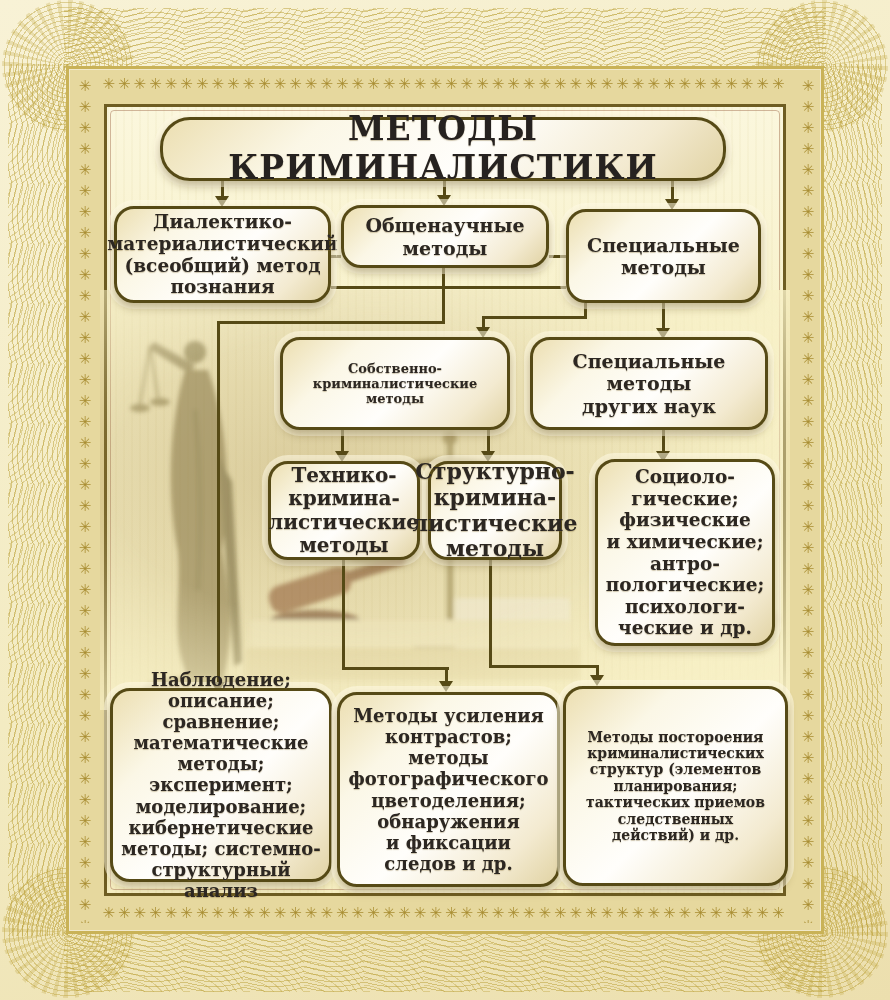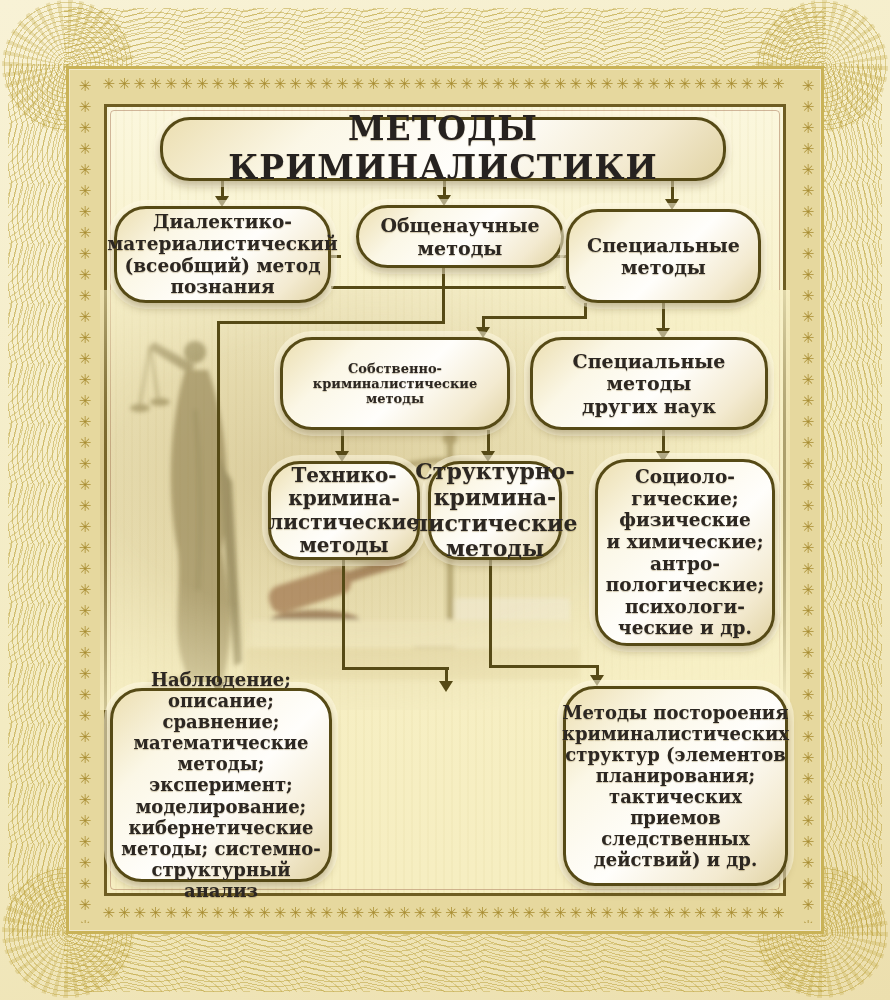--- a/index.html
+++ b/index.html
@@ -51,39 +51,39 @@
   .content-panel{position:absolute;inset:104px 104px 104px 104px;border:3px solid #6e5d22;
     background:
       repeating-linear-gradient(90deg, rgba(180,160,80,.05) 0 2px, rgba(0,0,0,0) 2px 8px),
       linear-gradient(180deg,#fbf7dd 0%,#f7f0c6 35%,#f6eec1 100%);}
   .content-edge{position:absolute;inset:110px;border:1px solid rgba(173,128,96,.55);border-radius:4px;}
   
   .photo{position:absolute;left:100px;top:290px;}
   .photo-fade{position:absolute;left:100px;top:290px;width:690px;height:420px;
     background:radial-gradient(ellipse at 40% 45%, rgba(247,240,198,0) 45%, rgba(247,240,198,.92) 96%);}
   
-  .box{position:absolute;box-sizing:border-box;border:3px solid #564a16;border-radius:32px;
+  .box{position:absolute;box-sizing:border-box;border:3px solid #564a16;border-radius:20px;
     background:linear-gradient(135deg,#ecdfb2 0%,#fbf7e6 26%,#fffefb 55%,#f3ead0 82%,#e1d3a4 100%);
     box-shadow:0 5px 9px rgba(90,70,20,.35), 0 0 0 6px rgba(255,250,228,.55);
     display:flex;align-items:center;justify-content:center;text-align:center;}
   .box-text{font-weight:bold;color:#2c2722;white-space:pre-line;line-height:1.17;
     padding:16px 5px;text-shadow:0 1px 1px rgba(125,105,55,.38);}
   .b-title{left:160px;top:117px;width:566px;height:64px;border-radius:30px;}
   .b-title .box-text{font-size:33px;letter-spacing:1px;color:#262220;}
   .b-a{left:114px;top:206px;width:217px;height:97px;} .b-a .box-text{font-size:18.5px;}
-  .b-b{left:341px;top:205px;width:208px;height:63px;margin-left:15px;} .b-b .box-text{font-size:19px;}
+  .b-b{left:341px;top:205px;width:208px;height:63px;} .b-b .box-text{font-size:19px;}
   .b-c{left:566px;top:209px;width:195px;height:94px;} .b-c .box-text{font-size:19px;}
   .b-d{left:280px;top:337px;width:230px;height:93px;} .b-d .box-text{font-size:13px;}
   .b-e{left:530px;top:337px;width:238px;height:93px;} .b-e .box-text{font-size:19px;}
   .b-f{left:268px;top:461px;width:152px;height:99px;} .b-f .box-text{font-size:20px;}
   .b-g{left:428px;top:461px;width:134px;height:99px;} .b-g .box-text{font-size:22px;}
   .b-h{left:595px;top:459px;width:180px;height:187px;} .b-h .box-text{font-size:18.5px;}
   .b-i{left:110px;top:676px;width:222px;height:194px;margin-top:12px;} .b-i .box-text{font-size:18px;}
   .b-j{left:337px;top:692px;width:223px;height:195px;} .b-j .box-text{font-size:18px;}
-  .b-k{left:563px;top:686px;width:225px;height:200px;} .b-k .box-text{font-size:18px;}
+  .b-k{left:563px;top:686px;width:225px;height:200px;} .b-k .box-text{font-size:14px;}
   
   .ln{position:absolute;background:#564a16;}
   .ln.h{height:3px;} .ln.v{width:3px;}
   .arr{position:absolute;width:0;height:0;border-left:7px solid transparent;
     border-right:7px solid transparent;border-top:11px solid #564a16;}
 </style>
 </head>
 <body>
 
 <div class="page">
@@ -249,20 +249,29 @@
   <div class="box b-i">
     <div class="box-text">Наблюдение;
 описание; сравнение;
 математические
 методы; эксперимент;
 моделирование;
 кибернетические
 методы; системно-
 структурный анализ</div>
   </div>
+  <div class="box b-j">
+    <div class="box-text">Методы усиления
+контрастов; методы
+фотографического
+цветоделения;
+обнаружения
+и фиксации
+следов и др.</div>
+  </div>
   <div class="box b-k">
     <div class="box-text">Методы постороения
 криминалистических
 структур (элементов
 планирования;
 тактических приемов
 следственных
 действий) и др.</div>
   </div>
 

